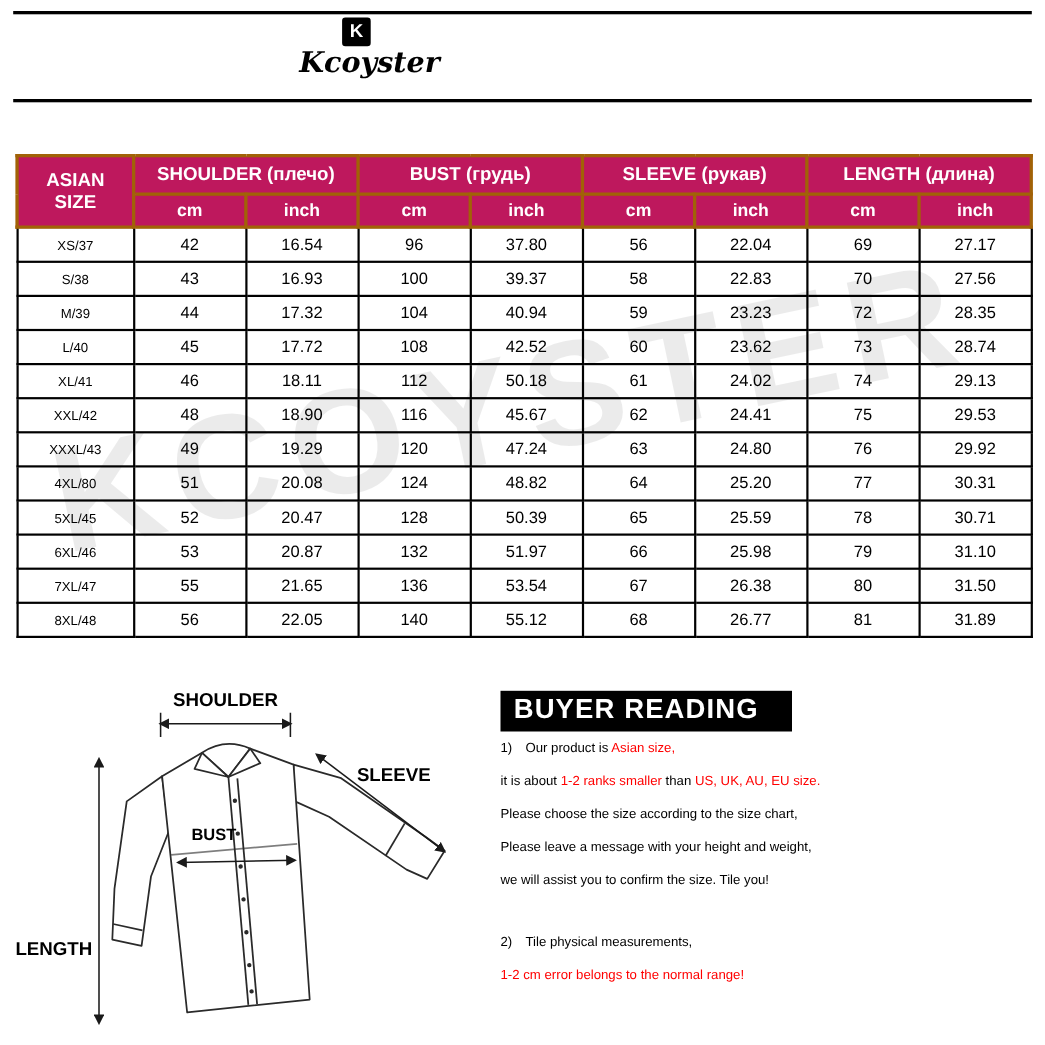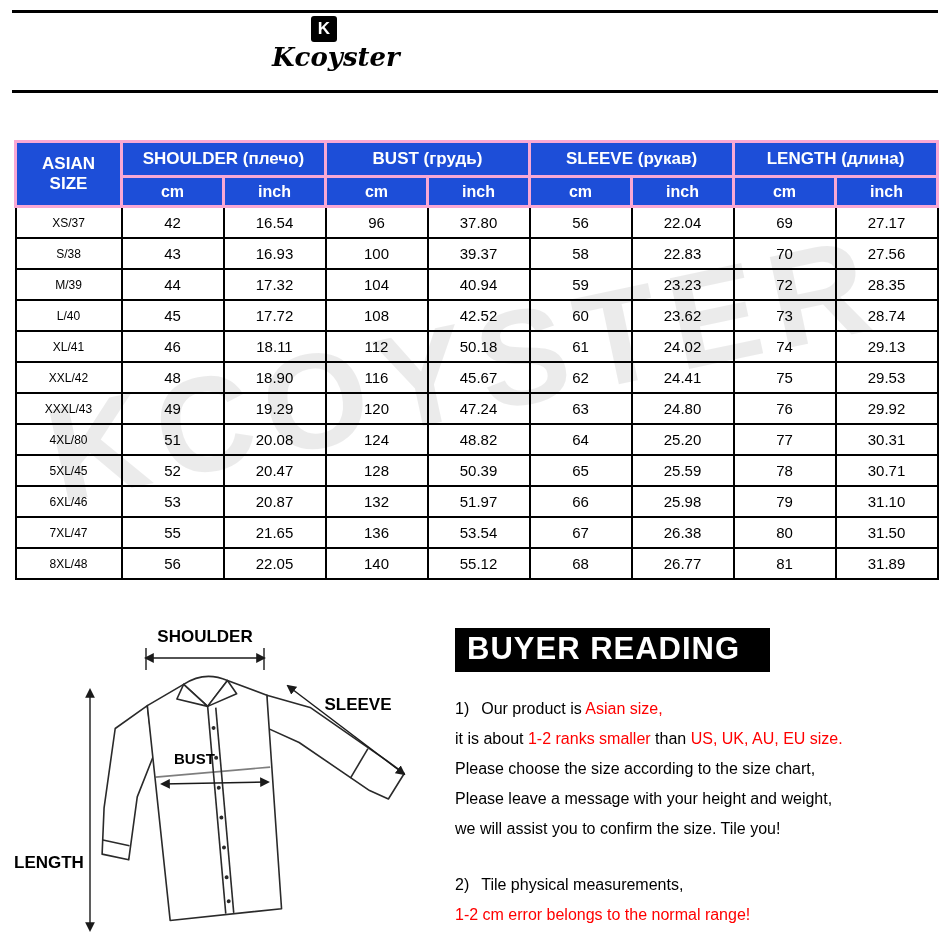--- a/index.html
+++ b/index.html
@@ -33,39 +33,39 @@
     pointer-events:none;
   }
 
   table.size-table {
     position:absolute; left:14px; top:140px; width:922px; z-index:1;
     border-collapse:collapse; table-layout:fixed; text-align:center;
   }
   col.c-size { width:106px; }
   col.c-val  { width:102px; }
   .size-table th {
-    background:#1d4ed8; color:#fff; border:3px solid #f9a8d4; font-weight:bold;text-align:center;
+    background:#be185d; color:#fff; border:3px solid #a16207; font-weight:bold;text-align:center;
   }
   .size-table tr.groups th { height:30px; font-size:17px; }
   .size-table tr.units  th { height:25px; font-size:16px; }
   .size-table th.corner { font-size:19px; line-height:1.2; padding:0 14px; }
   .size-table td {
     border:2px solid #000; height:27px; font-size:15px; background:transparent;
   }
   .size-table td.size-cell { font-size:12px; }
 
   .diagram { position:absolute; left:6px; top:612px; z-index:1; }
   .diagram text { font-family:"Liberation Sans","DejaVu Sans",sans-serif; }
 
   .buyer { position:absolute; left:455px; top:628px; width:490px; z-index:1; }
   .br-title {
-    display:inline-block; background:#000; color:#fff; font-size:31px;
+    display:inline-block; background:#000; color:#fff; font-size:25px;
     font-weight:bold; letter-spacing:1px; padding:3px 30px 5px 12px;
   }
-  .br-body { margin-top:22px; font-size:16px; line-height:30px; }
+  .br-body { font-size:12px; line-height:30px; }
   .br-line { white-space:nowrap; }
   .br-num { margin-right:12px; }
   .br-gap { height:26px; }
   .red { color:#ff0000; }
 </style>
 </head>
 <body>
 
 <div class="page">
 

